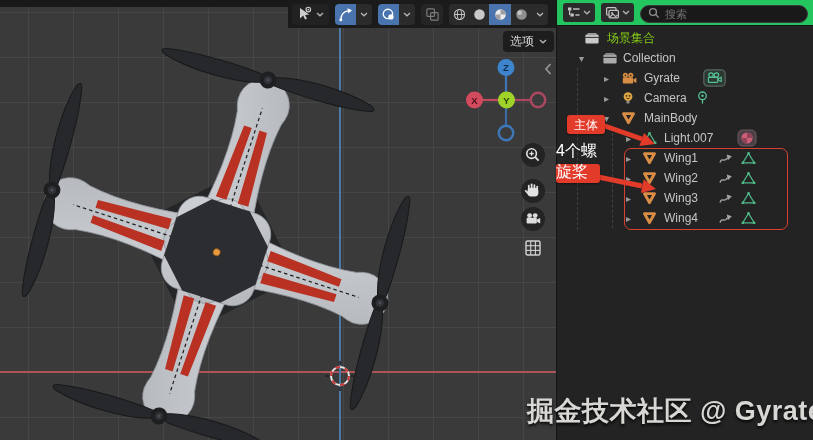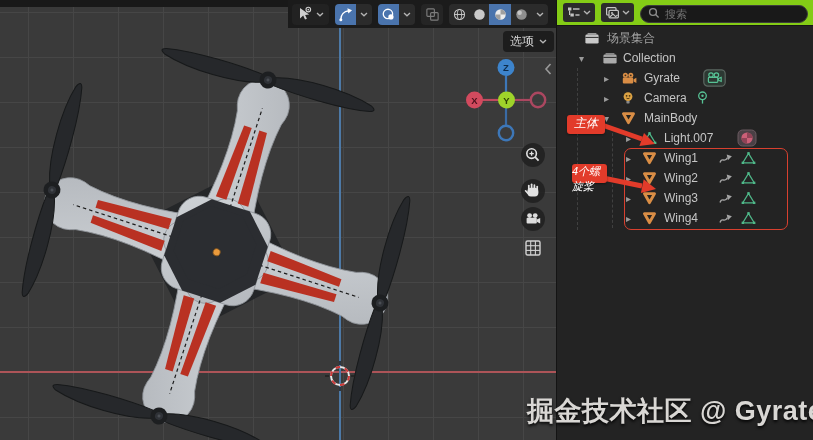--- a/index.html
+++ b/index.html
@@ -30,21 +30,21 @@
   .options-btn{position:absolute;left:503px;top:31px;height:21px;display:flex;align-items:center;
     gap:5px;padding:0 7px;background:#1d1d1d;border-radius:4px;color:#d6d6d6;font-size:12px;}
 
   .nav-gizmo{position:absolute;left:456px;top:52px;}
   .nav-icons{position:absolute;left:518px;top:141px;}
   .collapse-chev{position:absolute;left:543px;top:62px;}
 
   
   .outliner{position:absolute;left:556px;top:0;width:257px;height:440px;background:#232323;
             border-left:1px solid #141414;}
-  .ol-header{position:absolute;left:0;top:0;width:257px;height:26px;background:#84cc16;
+  .ol-header{position:absolute;left:0;top:0;width:257px;height:26px;background:#22c55e;
              border-bottom:1px solid #161616;display:flex;align-items:center;gap:6px;padding:0 6px;}
   .ol-btn{display:flex;align-items:center;gap:2px;height:19px;padding:0 4px;background:#2b2b2b;
           border-radius:3px;}
   .search-wrap{position:relative;flex:1;height:18px;}
   .search-wrap input{width:100%;height:18px;background:#191919;border:1px solid #3d3d3d;
       border-radius:9px;color:#bcbcbc;font-size:11px;padding:0 6px 1px 24px;outline:none;
       font-family:"Liberation Sans","DejaVu Sans",sans-serif;}
   .search-wrap input::placeholder{color:#757575;}
   .search-icon{position:absolute;left:8px;top:3px;}
 
@@ -55,23 +55,23 @@
   .olabel{white-space:nowrap;}
   .c-l0{left:22px;} .i-l0{left:27px;} .t-l0{left:50px;}
   .c-l1{left:47px;} .i-l1{left:64px;} .t-l1{left:87px;}
   .c-l2{left:69px;} .i-l2{left:85px;} .t-l2{left:107px;}
   .tline{position:absolute;width:0;border-left:1px dashed #404040;}
 
   
   .redbox{position:absolute;left:67px;top:148px;width:164px;height:82px;border:1.5px solid #d8402f;
           border-radius:7px;z-index:4;}
   .ann{position:absolute;z-index:6;background:#e23b2a;color:#fff;border-radius:3px;
-       display:flex;align-items:flex-start;justify-content:center;box-shadow:0 1px 2px rgba(0,0,0,.4);font-style:italic;}
+       display:flex;align-items:flex-end;justify-content:center;box-shadow:0 1px 2px rgba(0,0,0,.4);}
   .ann1{left:10px;top:115px;width:38px;height:19px;font-size:12px;}
-  .ann2{left:-1px;top:164px;width:35px;height:19px;font-size:11px;margin-left:16px;}
+  .ann2{left:-1px;top:164px;width:44px;height:19px;font-size:16px;}
   .arrows{position:absolute;left:0;top:0;width:257px;height:440px;z-index:5;pointer-events:none;}
 
   .watermark{position:absolute;left:527px;top:393px;z-index:50;font-size:27px;font-weight:600;
      color:#d9d7d4;letter-spacing:.5px;text-shadow:0 2px 3px rgba(0,0,0,.85);white-space:nowrap;}
 </style>
 </head>
 <body>
 
 <svg width="0" height="0" style="position:absolute">
   <defs>
@@ -355,21 +355,21 @@
     <div class="rows">
 
       <div class="orow">
         <span class="i-l0">
           <svg width="16" height="13" viewBox="0 0 16 13">
               <rect x="1.4" y="2.6" width="13.2" height="9" rx="1.4" fill="#c9c9c9"></rect>
               <rect x="3.4" y="0.9" width="9.2" height="2.4" rx="0.8" fill="#9a9a9a"></rect>
               <line x1="1.4" y1="5.4" x2="14.6" y2="5.4" stroke="#2a2a2a" stroke-width="1"></line>
             </svg>
         </span>
-        <span class="olabel t-l0" style="color:#a3a3a3">场景集合</span>
+        <span class="olabel t-l0" style="color:#84cc16">场景集合</span>
       </div>
 
       <div class="orow">
         <span class="chev c-l0">▾</span>
         <span class="i-l0" style="left:45px">
           <svg width="16" height="13" viewBox="0 0 16 13">
               <rect x="1.4" y="2.6" width="13.2" height="9" rx="1.4" fill="#ababab"></rect>
               <rect x="3.4" y="0.9" width="9.2" height="2.4" rx="0.8" fill="#878787"></rect>
               <line x1="1.4" y1="5.4" x2="14.6" y2="5.4" stroke="#2a2a2a" stroke-width="1"></line>
             </svg>

